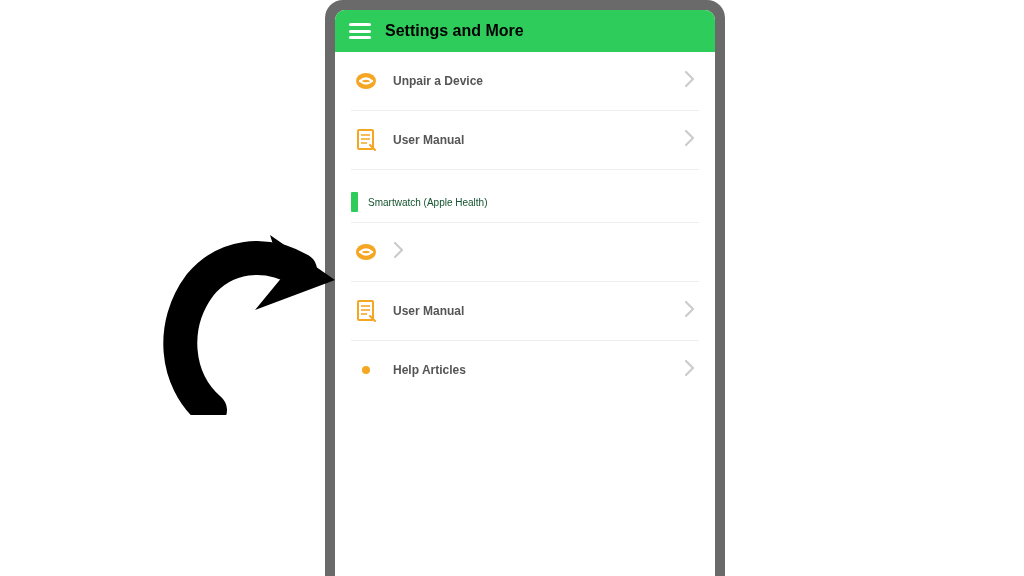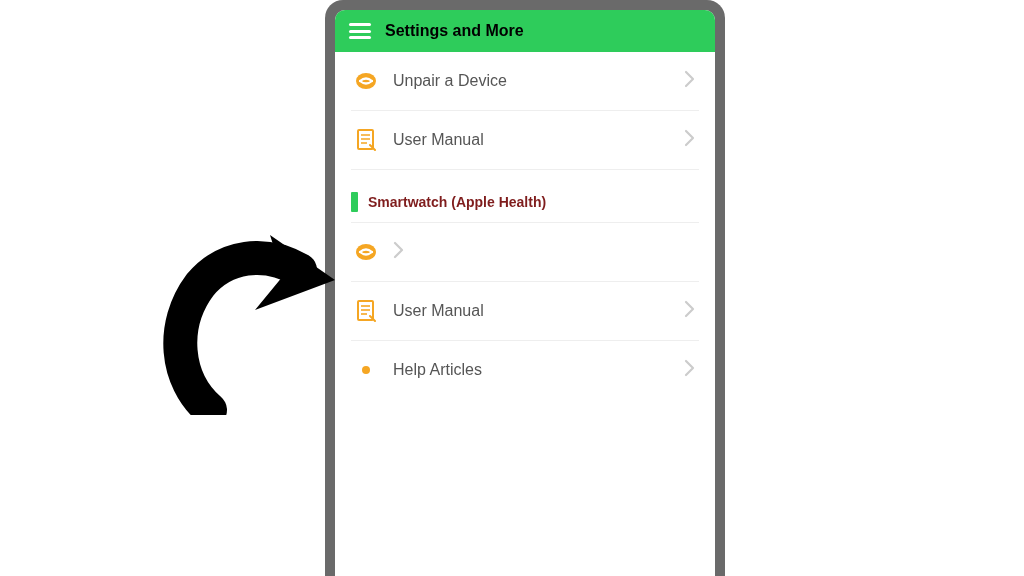--- a/index.html
+++ b/index.html
@@ -73,43 +73,43 @@
       width: 22px;
       height: 22px;
       display: flex;
       align-items: center;
       justify-content: center;
       flex-shrink: 0;
     }
     .menu-label {
       flex: 1;
       color: #555;
-      font-weight: 400;
-      font-size: 16px;
+      font-weight: 700;
+      font-size: 12px;
     }
     .chevron {
       flex-shrink: 0;
     }
     .section-header {
       display: flex;
       align-items: center;
       padding: 22px 0 10px 0;
       gap: 10px;
       border-bottom: 1px solid #eeeeee;
     }
     .section-bar {
       width: 7px;
       height: 20px;
       background: #2ecc5b;
       border-radius: 1px;
     }
     .section-title {
-      color: #7f1d1d;
-      font-weight: 700;
-      font-size: 14px;
+      color: #14532d;
+      font-weight: 400;
+      font-size: 10px;
     }
     .bullet {
       width: 8px;
       height: 8px;
       border-radius: 50%;
       background: #f5a623;
     }
     .arrow-annotation {
       position: absolute;
       left: 155px;

